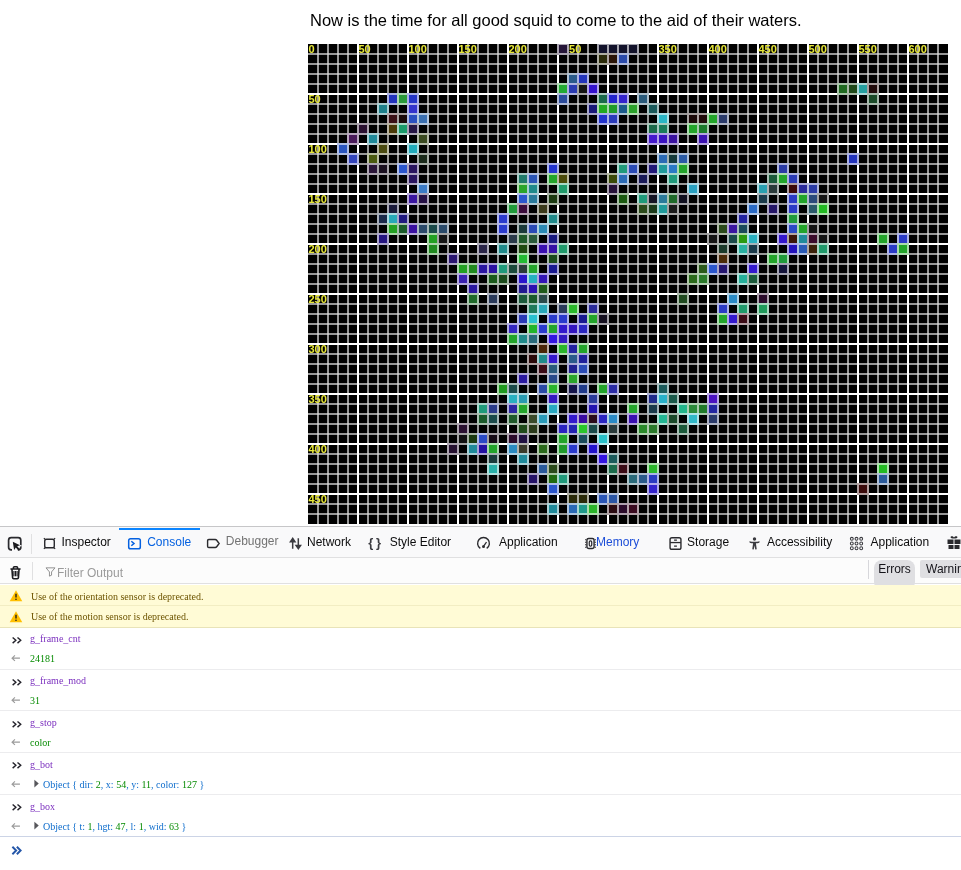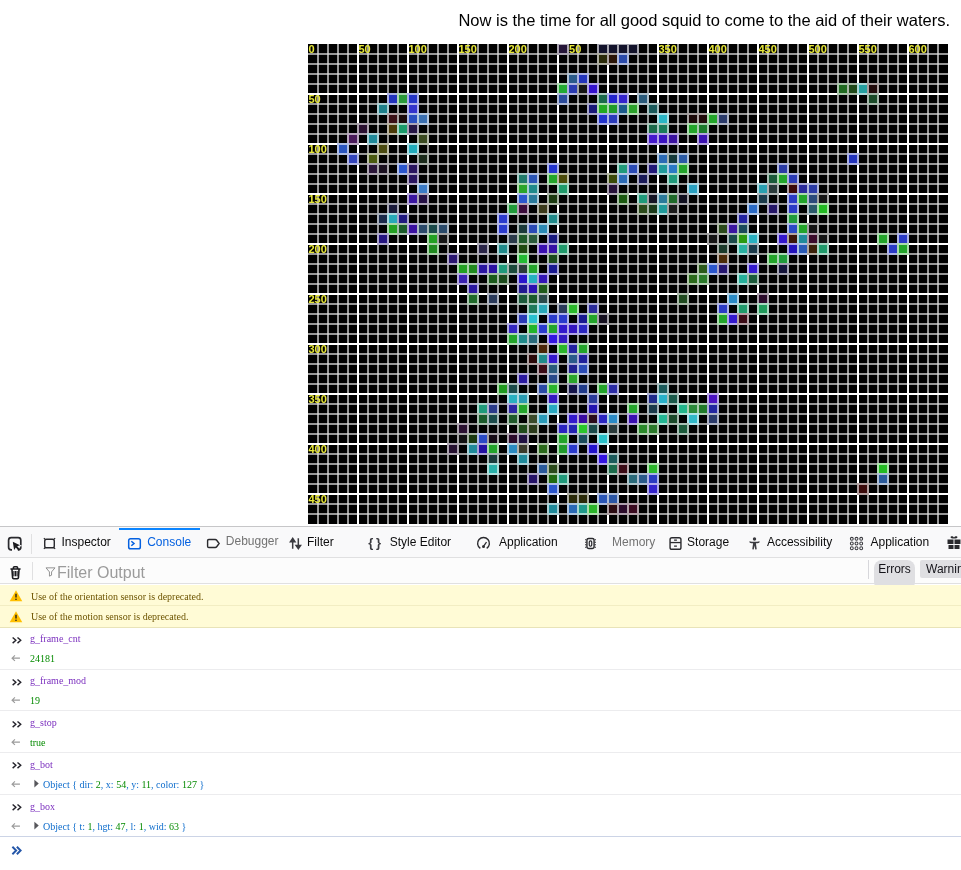--- a/index.html
+++ b/index.html
@@ -1,13 +1,13 @@
 <!DOCTYPE html>
 <html><head><meta charset="utf-8"><style>html,body{margin:0;padding:0}body{width:961px;height:870px;background:#fff;font-family:"Liberation Sans",sans-serif;position:relative;overflow:hidden}.mono{font-family:Liberation Serif, serif;font-size:10px}span{white-space:pre}</style></head><body>
-<div style="position:absolute;left:310px;top:10.5px;width:640px;text-align:right;font-size:16.5px;color:#000">Now is the time for all good squid to come to the aid of their waters.</div>
+<div style="position:absolute;left:310px;top:10.5px;width:640px;text-align:left;font-size:16.5px;color:#000">Now is the time for all good squid to come to the aid of their waters.</div>
 <svg width="640" height="480" viewBox="0 0 640 480" shape-rendering="crispEdges" style="position:absolute;left:308px;top:44px">
     <rect width="640" height="480" fill="#000"></rect>
     <path d="M10 0V480 M20 0V480 M30 0V480 M40 0V480 M60 0V480 M70 0V480 M80 0V480 M90 0V480 M110 0V480 M120 0V480 M130 0V480 M140 0V480 M160 0V480 M170 0V480 M180 0V480 M190 0V480 M210 0V480 M220 0V480 M230 0V480 M240 0V480 M260 0V480 M270 0V480 M280 0V480 M290 0V480 M310 0V480 M320 0V480 M330 0V480 M340 0V480 M360 0V480 M370 0V480 M380 0V480 M390 0V480 M410 0V480 M420 0V480 M430 0V480 M440 0V480 M460 0V480 M470 0V480 M480 0V480 M490 0V480 M510 0V480 M520 0V480 M530 0V480 M540 0V480 M560 0V480 M570 0V480 M580 0V480 M590 0V480 M610 0V480 M620 0V480 M630 0V480 M0 10H640 M0 20H640 M0 30H640 M0 40H640 M0 60H640 M0 70H640 M0 80H640 M0 90H640 M0 110H640 M0 120H640 M0 130H640 M0 140H640 M0 160H640 M0 170H640 M0 180H640 M0 190H640 M0 210H640 M0 220H640 M0 230H640 M0 240H640 M0 260H640 M0 270H640 M0 280H640 M0 290H640 M0 310H640 M0 320H640 M0 330H640 M0 340H640 M0 360H640 M0 370H640 M0 380H640 M0 390H640 M0 410H640 M0 420H640 M0 430H640 M0 440H640 M0 460H640 M0 470H640" stroke="#989898" stroke-width="2" fill="none"></path>
     <path d="M9 10h2 M9 20h2 M9 30h2 M9 40h2 M9 60h2 M9 70h2 M9 80h2 M9 90h2 M9 110h2 M9 120h2 M9 130h2 M9 140h2 M9 160h2 M9 170h2 M9 180h2 M9 190h2 M9 210h2 M9 220h2 M9 230h2 M9 240h2 M9 260h2 M9 270h2 M9 280h2 M9 290h2 M9 310h2 M9 320h2 M9 330h2 M9 340h2 M9 360h2 M9 370h2 M9 380h2 M9 390h2 M9 410h2 M9 420h2 M9 430h2 M9 440h2 M9 460h2 M9 470h2 M19 10h2 M19 20h2 M19 30h2 M19 40h2 M19 60h2 M19 70h2 M19 80h2 M19 90h2 M19 110h2 M19 120h2 M19 130h2 M19 140h2 M19 160h2 M19 170h2 M19 180h2 M19 190h2 M19 210h2 M19 220h2 M19 230h2 M19 240h2 M19 260h2 M19 270h2 M19 280h2 M19 290h2 M19 310h2 M19 320h2 M19 330h2 M19 340h2 M19 360h2 M19 370h2 M19 380h2 M19 390h2 M19 410h2 M19 420h2 M19 430h2 M19 440h2 M19 460h2 M19 470h2 M29 10h2 M29 20h2 M29 30h2 M29 40h2 M29 60h2 M29 70h2 M29 80h2 M29 90h2 M29 110h2 M29 120h2 M29 130h2 M29 140h2 M29 160h2 M29 170h2 M29 180h2 M29 190h2 M29 210h2 M29 220h2 M29 230h2 M29 240h2 M29 260h2 M29 270h2 M29 280h2 M29 290h2 M29 310h2 M29 320h2 M29 330h2 M29 340h2 M29 360h2 M29 370h2 M29 380h2 M29 390h2 M29 410h2 M29 420h2 M29 430h2 M29 440h2 M29 460h2 M29 470h2 M39 10h2 M39 20h2 M39 30h2 M39 40h2 M39 60h2 M39 70h2 M39 80h2 M39 90h2 M39 110h2 M39 120h2 M39 130h2 M39 140h2 M39 160h2 M39 170h2 M39 180h2 M39 190h2 M39 210h2 M39 220h2 M39 230h2 M39 240h2 M39 260h2 M39 270h2 M39 280h2 M39 290h2 M39 310h2 M39 320h2 M39 330h2 M39 340h2 M39 360h2 M39 370h2 M39 380h2 M39 390h2 M39 410h2 M39 420h2 M39 430h2 M39 440h2 M39 460h2 M39 470h2 M59 10h2 M59 20h2 M59 30h2 M59 40h2 M59 60h2 M59 70h2 M59 80h2 M59 90h2 M59 110h2 M59 120h2 M59 130h2 M59 140h2 M59 160h2 M59 170h2 M59 180h2 M59 190h2 M59 210h2 M59 220h2 M59 230h2 M59 240h2 M59 260h2 M59 270h2 M59 280h2 M59 290h2 M59 310h2 M59 320h2 M59 330h2 M59 340h2 M59 360h2 M59 370h2 M59 380h2 M59 390h2 M59 410h2 M59 420h2 M59 430h2 M59 440h2 M59 460h2 M59 470h2 M69 10h2 M69 20h2 M69 30h2 M69 40h2 M69 60h2 M69 70h2 M69 80h2 M69 90h2 M69 110h2 M69 120h2 M69 130h2 M69 140h2 M69 160h2 M69 170h2 M69 180h2 M69 190h2 M69 210h2 M69 220h2 M69 230h2 M69 240h2 M69 260h2 M69 270h2 M69 280h2 M69 290h2 M69 310h2 M69 320h2 M69 330h2 M69 340h2 M69 360h2 M69 370h2 M69 380h2 M69 390h2 M69 410h2 M69 420h2 M69 430h2 M69 440h2 M69 460h2 M69 470h2 M79 10h2 M79 20h2 M79 30h2 M79 40h2 M79 60h2 M79 70h2 M79 80h2 M79 90h2 M79 110h2 M79 120h2 M79 130h2 M79 140h2 M79 160h2 M79 170h2 M79 180h2 M79 190h2 M79 210h2 M79 220h2 M79 230h2 M79 240h2 M79 260h2 M79 270h2 M79 280h2 M79 290h2 M79 310h2 M79 320h2 M79 330h2 M79 340h2 M79 360h2 M79 370h2 M79 380h2 M79 390h2 M79 410h2 M79 420h2 M79 430h2 M79 440h2 M79 460h2 M79 470h2 M89 10h2 M89 20h2 M89 30h2 M89 40h2 M89 60h2 M89 70h2 M89 80h2 M89 90h2 M89 110h2 M89 120h2 M89 130h2 M89 140h2 M89 160h2 M89 170h2 M89 180h2 M89 190h2 M89 210h2 M89 220h2 M89 230h2 M89 240h2 M89 260h2 M89 270h2 M89 280h2 M89 290h2 M89 310h2 M89 320h2 M89 330h2 M89 340h2 M89 360h2 M89 370h2 M89 380h2 M89 390h2 M89 410h2 M89 420h2 M89 430h2 M89 440h2 M89 460h2 M89 470h2 M109 10h2 M109 20h2 M109 30h2 M109 40h2 M109 60h2 M109 70h2 M109 80h2 M109 90h2 M109 110h2 M109 120h2 M109 130h2 M109 140h2 M109 160h2 M109 170h2 M109 180h2 M109 190h2 M109 210h2 M109 220h2 M109 230h2 M109 240h2 M109 260h2 M109 270h2 M109 280h2 M109 290h2 M109 310h2 M109 320h2 M109 330h2 M109 340h2 M109 360h2 M109 370h2 M109 380h2 M109 390h2 M109 410h2 M109 420h2 M109 430h2 M109 440h2 M109 460h2 M109 470h2 M119 10h2 M119 20h2 M119 30h2 M119 40h2 M119 60h2 M119 70h2 M119 80h2 M119 90h2 M119 110h2 M119 120h2 M119 130h2 M119 140h2 M119 160h2 M119 170h2 M119 180h2 M119 190h2 M119 210h2 M119 220h2 M119 230h2 M119 240h2 M119 260h2 M119 270h2 M119 280h2 M119 290h2 M119 310h2 M119 320h2 M119 330h2 M119 340h2 M119 360h2 M119 370h2 M119 380h2 M119 390h2 M119 410h2 M119 420h2 M119 430h2 M119 440h2 M119 460h2 M119 470h2 M129 10h2 M129 20h2 M129 30h2 M129 40h2 M129 60h2 M129 70h2 M129 80h2 M129 90h2 M129 110h2 M129 120h2 M129 130h2 M129 140h2 M129 160h2 M129 170h2 M129 180h2 M129 190h2 M129 210h2 M129 220h2 M129 230h2 M129 240h2 M129 260h2 M129 270h2 M129 280h2 M129 290h2 M129 310h2 M129 320h2 M129 330h2 M129 340h2 M129 360h2 M129 370h2 M129 380h2 M129 390h2 M129 410h2 M129 420h2 M129 430h2 M129 440h2 M129 460h2 M129 470h2 M139 10h2 M139 20h2 M139 30h2 M139 40h2 M139 60h2 M139 70h2 M139 80h2 M139 90h2 M139 110h2 M139 120h2 M139 130h2 M139 140h2 M139 160h2 M139 170h2 M139 180h2 M139 190h2 M139 210h2 M139 220h2 M139 230h2 M139 240h2 M139 260h2 M139 270h2 M139 280h2 M139 290h2 M139 310h2 M139 320h2 M139 330h2 M139 340h2 M139 360h2 M139 370h2 M139 380h2 M139 390h2 M139 410h2 M139 420h2 M139 430h2 M139 440h2 M139 460h2 M139 470h2 M159 10h2 M159 20h2 M159 30h2 M159 40h2 M159 60h2 M159 70h2 M159 80h2 M159 90h2 M159 110h2 M159 120h2 M159 130h2 M159 140h2 M159 160h2 M159 170h2 M159 180h2 M159 190h2 M159 210h2 M159 220h2 M159 230h2 M159 240h2 M159 260h2 M159 270h2 M159 280h2 M159 290h2 M159 310h2 M159 320h2 M159 330h2 M159 340h2 M159 360h2 M159 370h2 M159 380h2 M159 390h2 M159 410h2 M159 420h2 M159 430h2 M159 440h2 M159 460h2 M159 470h2 M169 10h2 M169 20h2 M169 30h2 M169 40h2 M169 60h2 M169 70h2 M169 80h2 M169 90h2 M169 110h2 M169 120h2 M169 130h2 M169 140h2 M169 160h2 M169 170h2 M169 180h2 M169 190h2 M169 210h2 M169 220h2 M169 230h2 M169 240h2 M169 260h2 M169 270h2 M169 280h2 M169 290h2 M169 310h2 M169 320h2 M169 330h2 M169 340h2 M169 360h2 M169 370h2 M169 380h2 M169 390h2 M169 410h2 M169 420h2 M169 430h2 M169 440h2 M169 460h2 M169 470h2 M179 10h2 M179 20h2 M179 30h2 M179 40h2 M179 60h2 M179 70h2 M179 80h2 M179 90h2 M179 110h2 M179 120h2 M179 130h2 M179 140h2 M179 160h2 M179 170h2 M179 180h2 M179 190h2 M179 210h2 M179 220h2 M179 230h2 M179 240h2 M179 260h2 M179 270h2 M179 280h2 M179 290h2 M179 310h2 M179 320h2 M179 330h2 M179 340h2 M179 360h2 M179 370h2 M179 380h2 M179 390h2 M179 410h2 M179 420h2 M179 430h2 M179 440h2 M179 460h2 M179 470h2 M189 10h2 M189 20h2 M189 30h2 M189 40h2 M189 60h2 M189 70h2 M189 80h2 M189 90h2 M189 110h2 M189 120h2 M189 130h2 M189 140h2 M189 160h2 M189 170h2 M189 180h2 M189 190h2 M189 210h2 M189 220h2 M189 230h2 M189 240h2 M189 260h2 M189 270h2 M189 280h2 M189 290h2 M189 310h2 M189 320h2 M189 330h2 M189 340h2 M189 360h2 M189 370h2 M189 380h2 M189 390h2 M189 410h2 M189 420h2 M189 430h2 M189 440h2 M189 460h2 M189 470h2 M209 10h2 M209 20h2 M209 30h2 M209 40h2 M209 60h2 M209 70h2 M209 80h2 M209 90h2 M209 110h2 M209 120h2 M209 130h2 M209 140h2 M209 160h2 M209 170h2 M209 180h2 M209 190h2 M209 210h2 M209 220h2 M209 230h2 M209 240h2 M209 260h2 M209 270h2 M209 280h2 M209 290h2 M209 310h2 M209 320h2 M209 330h2 M209 340h2 M209 360h2 M209 370h2 M209 380h2 M209 390h2 M209 410h2 M209 420h2 M209 430h2 M209 440h2 M209 460h2 M209 470h2 M219 10h2 M219 20h2 M219 30h2 M219 40h2 M219 60h2 M219 70h2 M219 80h2 M219 90h2 M219 110h2 M219 120h2 M219 130h2 M219 140h2 M219 160h2 M219 170h2 M219 180h2 M219 190h2 M219 210h2 M219 220h2 M219 230h2 M219 240h2 M219 260h2 M219 270h2 M219 280h2 M219 290h2 M219 310h2 M219 320h2 M219 330h2 M219 340h2 M219 360h2 M219 370h2 M219 380h2 M219 390h2 M219 410h2 M219 420h2 M219 430h2 M219 440h2 M219 460h2 M219 470h2 M229 10h2 M229 20h2 M229 30h2 M229 40h2 M229 60h2 M229 70h2 M229 80h2 M229 90h2 M229 110h2 M229 120h2 M229 130h2 M229 140h2 M229 160h2 M229 170h2 M229 180h2 M229 190h2 M229 210h2 M229 220h2 M229 230h2 M229 240h2 M229 260h2 M229 270h2 M229 280h2 M229 290h2 M229 310h2 M229 320h2 M229 330h2 M229 340h2 M229 360h2 M229 370h2 M229 380h2 M229 390h2 M229 410h2 M229 420h2 M229 430h2 M229 440h2 M229 460h2 M229 470h2 M239 10h2 M239 20h2 M239 30h2 M239 40h2 M239 60h2 M239 70h2 M239 80h2 M239 90h2 M239 110h2 M239 120h2 M239 130h2 M239 140h2 M239 160h2 M239 170h2 M239 180h2 M239 190h2 M239 210h2 M239 220h2 M239 230h2 M239 240h2 M239 260h2 M239 270h2 M239 280h2 M239 290h2 M239 310h2 M239 320h2 M239 330h2 M239 340h2 M239 360h2 M239 370h2 M239 380h2 M239 390h2 M239 410h2 M239 420h2 M239 430h2 M239 440h2 M239 460h2 M239 470h2 M259 10h2 M259 20h2 M259 30h2 M259 40h2 M259 60h2 M259 70h2 M259 80h2 M259 90h2 M259 110h2 M259 120h2 M259 130h2 M259 140h2 M259 160h2 M259 170h2 M259 180h2 M259 190h2 M259 210h2 M259 220h2 M259 230h2 M259 240h2 M259 260h2 M259 270h2 M259 280h2 M259 290h2 M259 310h2 M259 320h2 M259 330h2 M259 340h2 M259 360h2 M259 370h2 M259 380h2 M259 390h2 M259 410h2 M259 420h2 M259 430h2 M259 440h2 M259 460h2 M259 470h2 M269 10h2 M269 20h2 M269 30h2 M269 40h2 M269 60h2 M269 70h2 M269 80h2 M269 90h2 M269 110h2 M269 120h2 M269 130h2 M269 140h2 M269 160h2 M269 170h2 M269 180h2 M269 190h2 M269 210h2 M269 220h2 M269 230h2 M269 240h2 M269 260h2 M269 270h2 M269 280h2 M269 290h2 M269 310h2 M269 320h2 M269 330h2 M269 340h2 M269 360h2 M269 370h2 M269 380h2 M269 390h2 M269 410h2 M269 420h2 M269 430h2 M269 440h2 M269 460h2 M269 470h2 M279 10h2 M279 20h2 M279 30h2 M279 40h2 M279 60h2 M279 70h2 M279 80h2 M279 90h2 M279 110h2 M279 120h2 M279 130h2 M279 140h2 M279 160h2 M279 170h2 M279 180h2 M279 190h2 M279 210h2 M279 220h2 M279 230h2 M279 240h2 M279 260h2 M279 270h2 M279 280h2 M279 290h2 M279 310h2 M279 320h2 M279 330h2 M279 340h2 M279 360h2 M279 370h2 M279 380h2 M279 390h2 M279 410h2 M279 420h2 M279 430h2 M279 440h2 M279 460h2 M279 470h2 M289 10h2 M289 20h2 M289 30h2 M289 40h2 M289 60h2 M289 70h2 M289 80h2 M289 90h2 M289 110h2 M289 120h2 M289 130h2 M289 140h2 M289 160h2 M289 170h2 M289 180h2 M289 190h2 M289 210h2 M289 220h2 M289 230h2 M289 240h2 M289 260h2 M289 270h2 M289 280h2 M289 290h2 M289 310h2 M289 320h2 M289 330h2 M289 340h2 M289 360h2 M289 370h2 M289 380h2 M289 390h2 M289 410h2 M289 420h2 M289 430h2 M289 440h2 M289 460h2 M289 470h2 M309 10h2 M309 20h2 M309 30h2 M309 40h2 M309 60h2 M309 70h2 M309 80h2 M309 90h2 M309 110h2 M309 120h2 M309 130h2 M309 140h2 M309 160h2 M309 170h2 M309 180h2 M309 190h2 M309 210h2 M309 220h2 M309 230h2 M309 240h2 M309 260h2 M309 270h2 M309 280h2 M309 290h2 M309 310h2 M309 320h2 M309 330h2 M309 340h2 M309 360h2 M309 370h2 M309 380h2 M309 390h2 M309 410h2 M309 420h2 M309 430h2 M309 440h2 M309 460h2 M309 470h2 M319 10h2 M319 20h2 M319 30h2 M319 40h2 M319 60h2 M319 70h2 M319 80h2 M319 90h2 M319 110h2 M319 120h2 M319 130h2 M319 140h2 M319 160h2 M319 170h2 M319 180h2 M319 190h2 M319 210h2 M319 220h2 M319 230h2 M319 240h2 M319 260h2 M319 270h2 M319 280h2 M319 290h2 M319 310h2 M319 320h2 M319 330h2 M319 340h2 M319 360h2 M319 370h2 M319 380h2 M319 390h2 M319 410h2 M319 420h2 M319 430h2 M319 440h2 M319 460h2 M319 470h2 M329 10h2 M329 20h2 M329 30h2 M329 40h2 M329 60h2 M329 70h2 M329 80h2 M329 90h2 M329 110h2 M329 120h2 M329 130h2 M329 140h2 M329 160h2 M329 170h2 M329 180h2 M329 190h2 M329 210h2 M329 220h2 M329 230h2 M329 240h2 M329 260h2 M329 270h2 M329 280h2 M329 290h2 M329 310h2 M329 320h2 M329 330h2 M329 340h2 M329 360h2 M329 370h2 M329 380h2 M329 390h2 M329 410h2 M329 420h2 M329 430h2 M329 440h2 M329 460h2 M329 470h2 M339 10h2 M339 20h2 M339 30h2 M339 40h2 M339 60h2 M339 70h2 M339 80h2 M339 90h2 M339 110h2 M339 120h2 M339 130h2 M339 140h2 M339 160h2 M339 170h2 M339 180h2 M339 190h2 M339 210h2 M339 220h2 M339 230h2 M339 240h2 M339 260h2 M339 270h2 M339 280h2 M339 290h2 M339 310h2 M339 320h2 M339 330h2 M339 340h2 M339 360h2 M339 370h2 M339 380h2 M339 390h2 M339 410h2 M339 420h2 M339 430h2 M339 440h2 M339 460h2 M339 470h2 M359 10h2 M359 20h2 M359 30h2 M359 40h2 M359 60h2 M359 70h2 M359 80h2 M359 90h2 M359 110h2 M359 120h2 M359 130h2 M359 140h2 M359 160h2 M359 170h2 M359 180h2 M359 190h2 M359 210h2 M359 220h2 M359 230h2 M359 240h2 M359 260h2 M359 270h2 M359 280h2 M359 290h2 M359 310h2 M359 320h2 M359 330h2 M359 340h2 M359 360h2 M359 370h2 M359 380h2 M359 390h2 M359 410h2 M359 420h2 M359 430h2 M359 440h2 M359 460h2 M359 470h2 M369 10h2 M369 20h2 M369 30h2 M369 40h2 M369 60h2 M369 70h2 M369 80h2 M369 90h2 M369 110h2 M369 120h2 M369 130h2 M369 140h2 M369 160h2 M369 170h2 M369 180h2 M369 190h2 M369 210h2 M369 220h2 M369 230h2 M369 240h2 M369 260h2 M369 270h2 M369 280h2 M369 290h2 M369 310h2 M369 320h2 M369 330h2 M369 340h2 M369 360h2 M369 370h2 M369 380h2 M369 390h2 M369 410h2 M369 420h2 M369 430h2 M369 440h2 M369 460h2 M369 470h2 M379 10h2 M379 20h2 M379 30h2 M379 40h2 M379 60h2 M379 70h2 M379 80h2 M379 90h2 M379 110h2 M379 120h2 M379 130h2 M379 140h2 M379 160h2 M379 170h2 M379 180h2 M379 190h2 M379 210h2 M379 220h2 M379 230h2 M379 240h2 M379 260h2 M379 270h2 M379 280h2 M379 290h2 M379 310h2 M379 320h2 M379 330h2 M379 340h2 M379 360h2 M379 370h2 M379 380h2 M379 390h2 M379 410h2 M379 420h2 M379 430h2 M379 440h2 M379 460h2 M379 470h2 M389 10h2 M389 20h2 M389 30h2 M389 40h2 M389 60h2 M389 70h2 M389 80h2 M389 90h2 M389 110h2 M389 120h2 M389 130h2 M389 140h2 M389 160h2 M389 170h2 M389 180h2 M389 190h2 M389 210h2 M389 220h2 M389 230h2 M389 240h2 M389 260h2 M389 270h2 M389 280h2 M389 290h2 M389 310h2 M389 320h2 M389 330h2 M389 340h2 M389 360h2 M389 370h2 M389 380h2 M389 390h2 M389 410h2 M389 420h2 M389 430h2 M389 440h2 M389 460h2 M389 470h2 M409 10h2 M409 20h2 M409 30h2 M409 40h2 M409 60h2 M409 70h2 M409 80h2 M409 90h2 M409 110h2 M409 120h2 M409 130h2 M409 140h2 M409 160h2 M409 170h2 M409 180h2 M409 190h2 M409 210h2 M409 220h2 M409 230h2 M409 240h2 M409 260h2 M409 270h2 M409 280h2 M409 290h2 M409 310h2 M409 320h2 M409 330h2 M409 340h2 M409 360h2 M409 370h2 M409 380h2 M409 390h2 M409 410h2 M409 420h2 M409 430h2 M409 440h2 M409 460h2 M409 470h2 M419 10h2 M419 20h2 M419 30h2 M419 40h2 M419 60h2 M419 70h2 M419 80h2 M419 90h2 M419 110h2 M419 120h2 M419 130h2 M419 140h2 M419 160h2 M419 170h2 M419 180h2 M419 190h2 M419 210h2 M419 220h2 M419 230h2 M419 240h2 M419 260h2 M419 270h2 M419 280h2 M419 290h2 M419 310h2 M419 320h2 M419 330h2 M419 340h2 M419 360h2 M419 370h2 M419 380h2 M419 390h2 M419 410h2 M419 420h2 M419 430h2 M419 440h2 M419 460h2 M419 470h2 M429 10h2 M429 20h2 M429 30h2 M429 40h2 M429 60h2 M429 70h2 M429 80h2 M429 90h2 M429 110h2 M429 120h2 M429 130h2 M429 140h2 M429 160h2 M429 170h2 M429 180h2 M429 190h2 M429 210h2 M429 220h2 M429 230h2 M429 240h2 M429 260h2 M429 270h2 M429 280h2 M429 290h2 M429 310h2 M429 320h2 M429 330h2 M429 340h2 M429 360h2 M429 370h2 M429 380h2 M429 390h2 M429 410h2 M429 420h2 M429 430h2 M429 440h2 M429 460h2 M429 470h2 M439 10h2 M439 20h2 M439 30h2 M439 40h2 M439 60h2 M439 70h2 M439 80h2 M439 90h2 M439 110h2 M439 120h2 M439 130h2 M439 140h2 M439 160h2 M439 170h2 M439 180h2 M439 190h2 M439 210h2 M439 220h2 M439 230h2 M439 240h2 M439 260h2 M439 270h2 M439 280h2 M439 290h2 M439 310h2 M439 320h2 M439 330h2 M439 340h2 M439 360h2 M439 370h2 M439 380h2 M439 390h2 M439 410h2 M439 420h2 M439 430h2 M439 440h2 M439 460h2 M439 470h2 M459 10h2 M459 20h2 M459 30h2 M459 40h2 M459 60h2 M459 70h2 M459 80h2 M459 90h2 M459 110h2 M459 120h2 M459 130h2 M459 140h2 M459 160h2 M459 170h2 M459 180h2 M459 190h2 M459 210h2 M459 220h2 M459 230h2 M459 240h2 M459 260h2 M459 270h2 M459 280h2 M459 290h2 M459 310h2 M459 320h2 M459 330h2 M459 340h2 M459 360h2 M459 370h2 M459 380h2 M459 390h2 M459 410h2 M459 420h2 M459 430h2 M459 440h2 M459 460h2 M459 470h2 M469 10h2 M469 20h2 M469 30h2 M469 40h2 M469 60h2 M469 70h2 M469 80h2 M469 90h2 M469 110h2 M469 120h2 M469 130h2 M469 140h2 M469 160h2 M469 170h2 M469 180h2 M469 190h2 M469 210h2 M469 220h2 M469 230h2 M469 240h2 M469 260h2 M469 270h2 M469 280h2 M469 290h2 M469 310h2 M469 320h2 M469 330h2 M469 340h2 M469 360h2 M469 370h2 M469 380h2 M469 390h2 M469 410h2 M469 420h2 M469 430h2 M469 440h2 M469 460h2 M469 470h2 M479 10h2 M479 20h2 M479 30h2 M479 40h2 M479 60h2 M479 70h2 M479 80h2 M479 90h2 M479 110h2 M479 120h2 M479 130h2 M479 140h2 M479 160h2 M479 170h2 M479 180h2 M479 190h2 M479 210h2 M479 220h2 M479 230h2 M479 240h2 M479 260h2 M479 270h2 M479 280h2 M479 290h2 M479 310h2 M479 320h2 M479 330h2 M479 340h2 M479 360h2 M479 370h2 M479 380h2 M479 390h2 M479 410h2 M479 420h2 M479 430h2 M479 440h2 M479 460h2 M479 470h2 M489 10h2 M489 20h2 M489 30h2 M489 40h2 M489 60h2 M489 70h2 M489 80h2 M489 90h2 M489 110h2 M489 120h2 M489 130h2 M489 140h2 M489 160h2 M489 170h2 M489 180h2 M489 190h2 M489 210h2 M489 220h2 M489 230h2 M489 240h2 M489 260h2 M489 270h2 M489 280h2 M489 290h2 M489 310h2 M489 320h2 M489 330h2 M489 340h2 M489 360h2 M489 370h2 M489 380h2 M489 390h2 M489 410h2 M489 420h2 M489 430h2 M489 440h2 M489 460h2 M489 470h2 M509 10h2 M509 20h2 M509 30h2 M509 40h2 M509 60h2 M509 70h2 M509 80h2 M509 90h2 M509 110h2 M509 120h2 M509 130h2 M509 140h2 M509 160h2 M509 170h2 M509 180h2 M509 190h2 M509 210h2 M509 220h2 M509 230h2 M509 240h2 M509 260h2 M509 270h2 M509 280h2 M509 290h2 M509 310h2 M509 320h2 M509 330h2 M509 340h2 M509 360h2 M509 370h2 M509 380h2 M509 390h2 M509 410h2 M509 420h2 M509 430h2 M509 440h2 M509 460h2 M509 470h2 M519 10h2 M519 20h2 M519 30h2 M519 40h2 M519 60h2 M519 70h2 M519 80h2 M519 90h2 M519 110h2 M519 120h2 M519 130h2 M519 140h2 M519 160h2 M519 170h2 M519 180h2 M519 190h2 M519 210h2 M519 220h2 M519 230h2 M519 240h2 M519 260h2 M519 270h2 M519 280h2 M519 290h2 M519 310h2 M519 320h2 M519 330h2 M519 340h2 M519 360h2 M519 370h2 M519 380h2 M519 390h2 M519 410h2 M519 420h2 M519 430h2 M519 440h2 M519 460h2 M519 470h2 M529 10h2 M529 20h2 M529 30h2 M529 40h2 M529 60h2 M529 70h2 M529 80h2 M529 90h2 M529 110h2 M529 120h2 M529 130h2 M529 140h2 M529 160h2 M529 170h2 M529 180h2 M529 190h2 M529 210h2 M529 220h2 M529 230h2 M529 240h2 M529 260h2 M529 270h2 M529 280h2 M529 290h2 M529 310h2 M529 320h2 M529 330h2 M529 340h2 M529 360h2 M529 370h2 M529 380h2 M529 390h2 M529 410h2 M529 420h2 M529 430h2 M529 440h2 M529 460h2 M529 470h2 M539 10h2 M539 20h2 M539 30h2 M539 40h2 M539 60h2 M539 70h2 M539 80h2 M539 90h2 M539 110h2 M539 120h2 M539 130h2 M539 140h2 M539 160h2 M539 170h2 M539 180h2 M539 190h2 M539 210h2 M539 220h2 M539 230h2 M539 240h2 M539 260h2 M539 270h2 M539 280h2 M539 290h2 M539 310h2 M539 320h2 M539 330h2 M539 340h2 M539 360h2 M539 370h2 M539 380h2 M539 390h2 M539 410h2 M539 420h2 M539 430h2 M539 440h2 M539 460h2 M539 470h2 M559 10h2 M559 20h2 M559 30h2 M559 40h2 M559 60h2 M559 70h2 M559 80h2 M559 90h2 M559 110h2 M559 120h2 M559 130h2 M559 140h2 M559 160h2 M559 170h2 M559 180h2 M559 190h2 M559 210h2 M559 220h2 M559 230h2 M559 240h2 M559 260h2 M559 270h2 M559 280h2 M559 290h2 M559 310h2 M559 320h2 M559 330h2 M559 340h2 M559 360h2 M559 370h2 M559 380h2 M559 390h2 M559 410h2 M559 420h2 M559 430h2 M559 440h2 M559 460h2 M559 470h2 M569 10h2 M569 20h2 M569 30h2 M569 40h2 M569 60h2 M569 70h2 M569 80h2 M569 90h2 M569 110h2 M569 120h2 M569 130h2 M569 140h2 M569 160h2 M569 170h2 M569 180h2 M569 190h2 M569 210h2 M569 220h2 M569 230h2 M569 240h2 M569 260h2 M569 270h2 M569 280h2 M569 290h2 M569 310h2 M569 320h2 M569 330h2 M569 340h2 M569 360h2 M569 370h2 M569 380h2 M569 390h2 M569 410h2 M569 420h2 M569 430h2 M569 440h2 M569 460h2 M569 470h2 M579 10h2 M579 20h2 M579 30h2 M579 40h2 M579 60h2 M579 70h2 M579 80h2 M579 90h2 M579 110h2 M579 120h2 M579 130h2 M579 140h2 M579 160h2 M579 170h2 M579 180h2 M579 190h2 M579 210h2 M579 220h2 M579 230h2 M579 240h2 M579 260h2 M579 270h2 M579 280h2 M579 290h2 M579 310h2 M579 320h2 M579 330h2 M579 340h2 M579 360h2 M579 370h2 M579 380h2 M579 390h2 M579 410h2 M579 420h2 M579 430h2 M579 440h2 M579 460h2 M579 470h2 M589 10h2 M589 20h2 M589 30h2 M589 40h2 M589 60h2 M589 70h2 M589 80h2 M589 90h2 M589 110h2 M589 120h2 M589 130h2 M589 140h2 M589 160h2 M589 170h2 M589 180h2 M589 190h2 M589 210h2 M589 220h2 M589 230h2 M589 240h2 M589 260h2 M589 270h2 M589 280h2 M589 290h2 M589 310h2 M589 320h2 M589 330h2 M589 340h2 M589 360h2 M589 370h2 M589 380h2 M589 390h2 M589 410h2 M589 420h2 M589 430h2 M589 440h2 M589 460h2 M589 470h2 M609 10h2 M609 20h2 M609 30h2 M609 40h2 M609 60h2 M609 70h2 M609 80h2 M609 90h2 M609 110h2 M609 120h2 M609 130h2 M609 140h2 M609 160h2 M609 170h2 M609 180h2 M609 190h2 M609 210h2 M609 220h2 M609 230h2 M609 240h2 M609 260h2 M609 270h2 M609 280h2 M609 290h2 M609 310h2 M609 320h2 M609 330h2 M609 340h2 M609 360h2 M609 370h2 M609 380h2 M609 390h2 M609 410h2 M609 420h2 M609 430h2 M609 440h2 M609 460h2 M609 470h2 M619 10h2 M619 20h2 M619 30h2 M619 40h2 M619 60h2 M619 70h2 M619 80h2 M619 90h2 M619 110h2 M619 120h2 M619 130h2 M619 140h2 M619 160h2 M619 170h2 M619 180h2 M619 190h2 M619 210h2 M619 220h2 M619 230h2 M619 240h2 M619 260h2 M619 270h2 M619 280h2 M619 290h2 M619 310h2 M619 320h2 M619 330h2 M619 340h2 M619 360h2 M619 370h2 M619 380h2 M619 390h2 M619 410h2 M619 420h2 M619 430h2 M619 440h2 M619 460h2 M619 470h2 M629 10h2 M629 20h2 M629 30h2 M629 40h2 M629 60h2 M629 70h2 M629 80h2 M629 90h2 M629 110h2 M629 120h2 M629 130h2 M629 140h2 M629 160h2 M629 170h2 M629 180h2 M629 190h2 M629 210h2 M629 220h2 M629 230h2 M629 240h2 M629 260h2 M629 270h2 M629 280h2 M629 290h2 M629 310h2 M629 320h2 M629 330h2 M629 340h2 M629 360h2 M629 370h2 M629 380h2 M629 390h2 M629 410h2 M629 420h2 M629 430h2 M629 440h2 M629 460h2 M629 470h2" stroke="#c6c6c6" stroke-width="2" fill="none"></path>
     <path d="M50 0V480 M100 0V480 M150 0V480 M200 0V480 M250 0V480 M300 0V480 M350 0V480 M400 0V480 M450 0V480 M500 0V480 M550 0V480 M600 0V480 M0 50H640 M0 100H640 M0 150H640 M0 200H640 M0 250H640 M0 300H640 M0 350H640 M0 400H640 M0 450H640" stroke="#ffffff" stroke-width="2" fill="none"></path>
     <g fill="#e8e838" font-family="Liberation Sans,sans-serif" font-size="11" font-weight="bold">
       <text x="0.5" y="9">0</text>
       <text x="50.5" y="9">50</text>
       <text x="100.5" y="9">100</text>
       <text x="150.5" y="9">150</text>
@@ -826,35 +826,35 @@
     <svg style="position:absolute;left:205.5px;top:536px" width="15" height="15" viewBox="0 0 16 16">
       <path d="M3 3.7h6.8a2 2 0 0 1 1.6.8l2.6 3.5-2.6 3.5a2 2 0 0 1-1.6.8H3a1.3 1.3 0 0 1-1.3-1.3V5A1.3 1.3 0 0 1 3 3.7z" stroke="#2a2a2e" stroke-width="1.5" fill="none"></path>
     </svg>
     <span style="position:absolute;left:225.8px;top:534px;line-height:15px;color:#737373">Debugger</span>
     <svg style="position:absolute;left:287.7px;top:536px" width="15" height="15" viewBox="0 0 16 16">
       <path d="M5 13.5V4M5 2.5L2.6 6h4.8z" stroke="#3b3b40" stroke-width="1.6" fill="none"></path>
       <path d="M5 2.5L2.6 6h4.8z" fill="#3b3b40"></path>
       <path d="M11 2.5V12M11 13.5L8.6 10h4.8z" stroke="#3b3b40" stroke-width="1.6" fill="none"></path>
       <path d="M11 13.5L8.6 10h4.8z" fill="#3b3b40"></path>
     </svg>
-    <span style="position:absolute;left:307px;top:535px;line-height:15px;color:#0c0c0d">Filter</span>
+    <span style="position:absolute;left:307px;top:535px;line-height:15px;color:#0c0c0d">Network</span>
     <span style="position:absolute;left:368.3px;top:535px;line-height:16px;font-weight:bold;color:#3b3b40;font-size:13px">{ }</span>
     <span style="position:absolute;left:389.7px;top:535px;line-height:15px;color:#0c0c0d">Style Editor</span>
     <svg style="position:absolute;left:475.5px;top:536px" width="15" height="15" viewBox="0 0 16 16">
       <path d="M4.6 13.2a6.3 6.3 0 1 1 6.8 0" stroke="#2a2a2e" stroke-width="1.5" fill="none"></path>
       <circle cx="8" cy="11.2" r="1.6" fill="#2a2a2e"></circle>
       <path d="M8.6 10.2l2.6-3.8" stroke="#2a2a2e" stroke-width="1.4"></path>
     </svg>
     <span style="position:absolute;left:499px;top:535px;line-height:15px;color:#0c0c0d">Application</span>
     <svg style="position:absolute;left:582.6px;top:536px" width="15" height="15" viewBox="0 0 16 16">
       <rect x="4.2" y="2.7" width="7.6" height="10.6" rx="1.8" stroke="#2a2a2e" stroke-width="1.5" fill="none"></rect>
       <rect x="6.7" y="5.2" width="2.6" height="5.6" rx="1.2" stroke="#2a2a2e" stroke-width="1.3" fill="none"></rect>
       <path d="M2.2 4h1.6M2.2 6.7h1.6M2.2 9.4h1.6M2.2 12.1h1.6M12.2 4h1.6M12.2 6.7h1.6M12.2 9.4h1.6M12.2 12.1h1.6" stroke="#2a2a2e" stroke-width="1.1"></path>
     </svg>
-    <span style="position:absolute;left:612px;top:535px;line-height:15px;color:#737373">Memory</span>
+    <span style="position:absolute;left:596px;top:535px;line-height:15px;color:#1d4ed8">Memory</span>
     <svg style="position:absolute;left:667.9px;top:536px" width="15" height="15" viewBox="0 0 16 16">
       <rect x="2.2" y="1.8" width="11.6" height="12.4" rx="2" stroke="#2a2a2e" stroke-width="1.5" fill="none"></rect>
       <path d="M2.2 7h11.6" stroke="#2a2a2e" stroke-width="1.4"></path>
       <path d="M6.5 4.4h3M6.5 10.7h3" stroke="#2a2a2e" stroke-width="1.4"></path>
     </svg>
     <span style="position:absolute;left:687.1px;top:535px;line-height:15px;color:#0c0c0d">Storage</span>
     <svg style="position:absolute;left:746.5px;top:536px" width="15" height="15" viewBox="0 0 16 16">
       <circle cx="8" cy="3.2" r="1.8" fill="#3b3b40"></circle>
       <path d="M2.5 5.5c3.5 1 7.5 1 11 0l-.4 1.6c-1.3.4-2.6.6-3.6.7l.9 6.2-1.6.4L8 10l-.8 4.4-1.6-.4.9-6.2c-1-.1-2.3-.3-3.6-.7z" fill="#3b3b40"></path>
     </svg>
@@ -883,21 +883,21 @@
 <div style="position:absolute;left:0;top:558px;width:961px;height:26px;background:#fcfcfc;border-bottom:1px solid #e0e0e1;box-sizing:border-box"></div>
 <svg style="position:absolute;left:8px;top:565px" width="15" height="15" viewBox="0 0 16 16">
     <path d="M2.6 4.2h10.8M5.8 4.2v-1.4a1 1 0 0 1 1-1h2.4a1 1 0 0 1 1 1v1.4" stroke="#1b1b1f" fill="none" stroke-width="1.7"></path>
     <path d="M4.2 4.2l.7 9.3a1.2 1.2 0 0 0 1.2 1.1h3.8a1.2 1.2 0 0 0 1.2-1.1l.7-9.3" stroke="#1b1b1f" fill="none" stroke-width="1.7"></path>
     <path d="M6.3 6.5v5.5M8 6.5v5.5M9.7 6.5v5.5" stroke="#1b1b1f" stroke-width="1.2"></path>
   </svg>
 <div style="position:absolute;left:31.5px;top:562px;width:1px;height:18px;background:#e0e0e1"></div>
 <svg style="position:absolute;left:43.5px;top:565px" width="13" height="13" viewBox="0 0 16 16">
     <path d="M2.5 3.5h11l-4.2 5v4l-2.6 1.2v-5.2z" stroke="#7a7a7a" fill="none"></path>
   </svg>
-<span style="position:absolute;left:57px;top:566px;line-height:14px;font-size:16px;color:#9b9b9b">Filter Output</span>
+<span style="position:absolute;left:57px;top:566px;line-height:14px;font-size:12px;color:#9b9b9b">Filter Output</span>
 <div style="position:absolute;left:868px;top:560px;width:1px;height:19px;background:#d7d7db"></div>
 <div style="position:absolute;left:874px;top:560px;width:41px;height:30px;background:#dfdfe2;border-radius:8px;text-align:center;font-size:12px;line-height:18px;color:#15141a">Errors</div>
 <div style="position:absolute;left:920px;top:560px;width:55px;height:18px;background:#dfdfe2;border-radius:2px;font-size:12px;line-height:18px;color:#15141a;text-indent:6px">Warnings</div>
 <div style="position:absolute;left:0;top:585px;width:961px;height:21px;background:#fffbd6;border-bottom:1px solid #f2edc3;box-sizing:border-box"></div>
 <div style="position:absolute;left:0;top:606px;width:961px;height:22px;background:#fffbd6;border-bottom:1px solid #e8e3b8;box-sizing:border-box"></div>
 <svg style="position:absolute;left:9px;top:588.5px" width="14" height="14" viewBox="0 0 16 16">
     <path d="M8 1.5L15.2 14H.8z" fill="#ffbf00"></path>
     <path d="M8 5.5v4.2" stroke="#15141a" stroke-width="1.5"></path>
     <circle cx="8" cy="11.8" r="0.9" fill="#15141a"></circle>
   </svg>
@@ -921,29 +921,29 @@
     <path d="M12.5 7H3.8M6.8 3.8L3.5 7l3.3 3.2" stroke="#9b9b9b" stroke-width="1.3" fill="none"></path>
   </svg>
 <span class="mono" style="position:absolute;left:30px;top:649px;line-height:20px"><span style="color:#058b00">24181</span></span>
 <svg style="position:absolute;left:11px;top:676.5px" width="13" height="13" viewBox="0 0 16 16">
     <path d="M2 3l4 3.5L2 10M8 3l4 3.5L8 10" stroke="#23222a" stroke-width="1.7" fill="none"></path>
   </svg>
 <span class="mono" style="position:absolute;left:30px;top:671px;line-height:20px"><span style="color:#7b2fbe">g_frame_mod</span></span>
 <svg style="position:absolute;left:9px;top:694px" width="14" height="14" viewBox="0 0 16 16">
     <path d="M12.5 7H3.8M6.8 3.8L3.5 7l3.3 3.2" stroke="#9b9b9b" stroke-width="1.3" fill="none"></path>
   </svg>
-<span class="mono" style="position:absolute;left:30px;top:691px;line-height:20px"><span style="color:#058b00">19</span></span>
+<span class="mono" style="position:absolute;left:30px;top:691px;line-height:20px"><span style="color:#058b00">31</span></span>
 <svg style="position:absolute;left:11px;top:718.5px" width="13" height="13" viewBox="0 0 16 16">
     <path d="M2 3l4 3.5L2 10M8 3l4 3.5L8 10" stroke="#23222a" stroke-width="1.7" fill="none"></path>
   </svg>
 <span class="mono" style="position:absolute;left:30px;top:713px;line-height:20px"><span style="color:#7b2fbe">g_stop</span></span>
 <svg style="position:absolute;left:9px;top:735.8px" width="14" height="14" viewBox="0 0 16 16">
     <path d="M12.5 7H3.8M6.8 3.8L3.5 7l3.3 3.2" stroke="#9b9b9b" stroke-width="1.3" fill="none"></path>
   </svg>
-<span class="mono" style="position:absolute;left:30px;top:732.8px;line-height:20px"><span style="color:#058b00">true</span></span>
+<span class="mono" style="position:absolute;left:30px;top:732.8px;line-height:20px"><span style="color:#058b00">color</span></span>
 <svg style="position:absolute;left:11px;top:760.3px" width="13" height="13" viewBox="0 0 16 16">
     <path d="M2 3l4 3.5L2 10M8 3l4 3.5L8 10" stroke="#23222a" stroke-width="1.7" fill="none"></path>
   </svg>
 <span class="mono" style="position:absolute;left:30px;top:754.8px;line-height:20px"><span style="color:#7b2fbe">g_bot</span></span>
 <svg style="position:absolute;left:9px;top:777.8px" width="14" height="14" viewBox="0 0 16 16">
     <path d="M12.5 7H3.8M6.8 3.8L3.5 7l3.3 3.2" stroke="#9b9b9b" stroke-width="1.3" fill="none"></path>
   </svg>
 <svg style="position:absolute;left:30px;top:777.3px" width="14" height="14" viewBox="0 0 16 16">
     <path d="M5 3l5 4.5-5 4.5z" fill="#57575c"></path>
   </svg>

